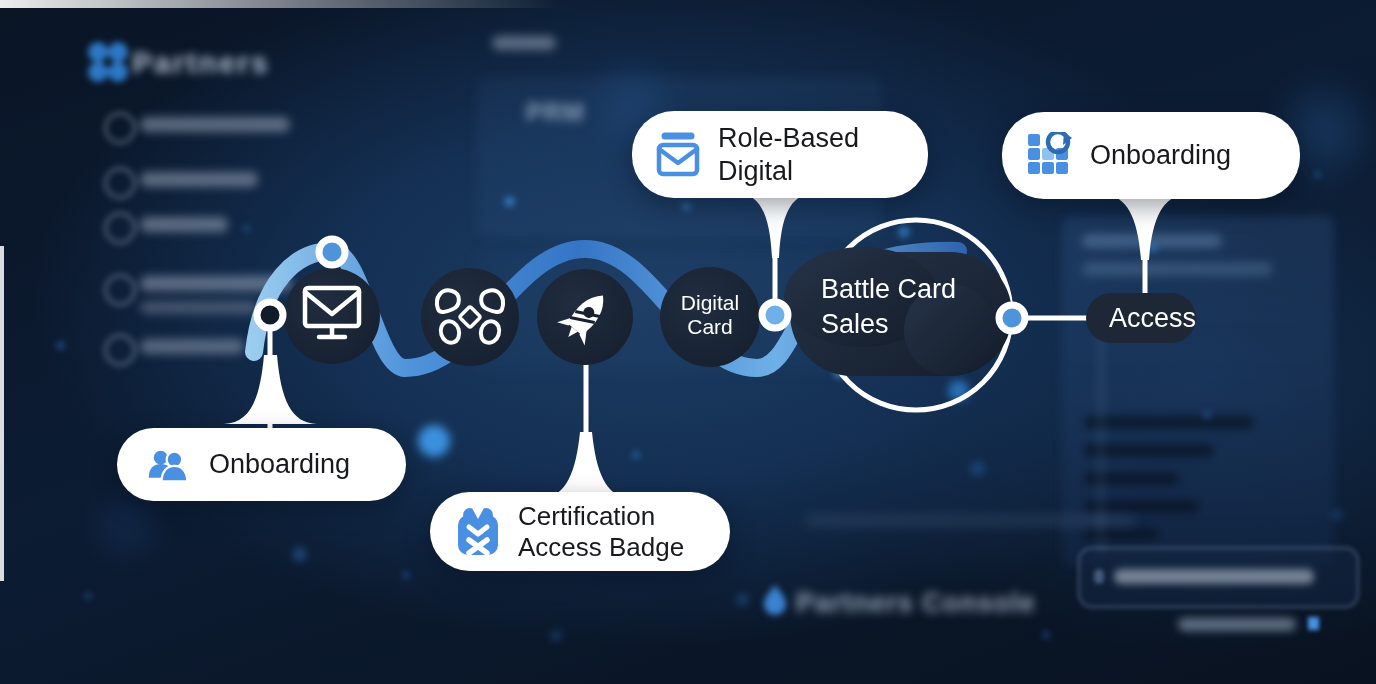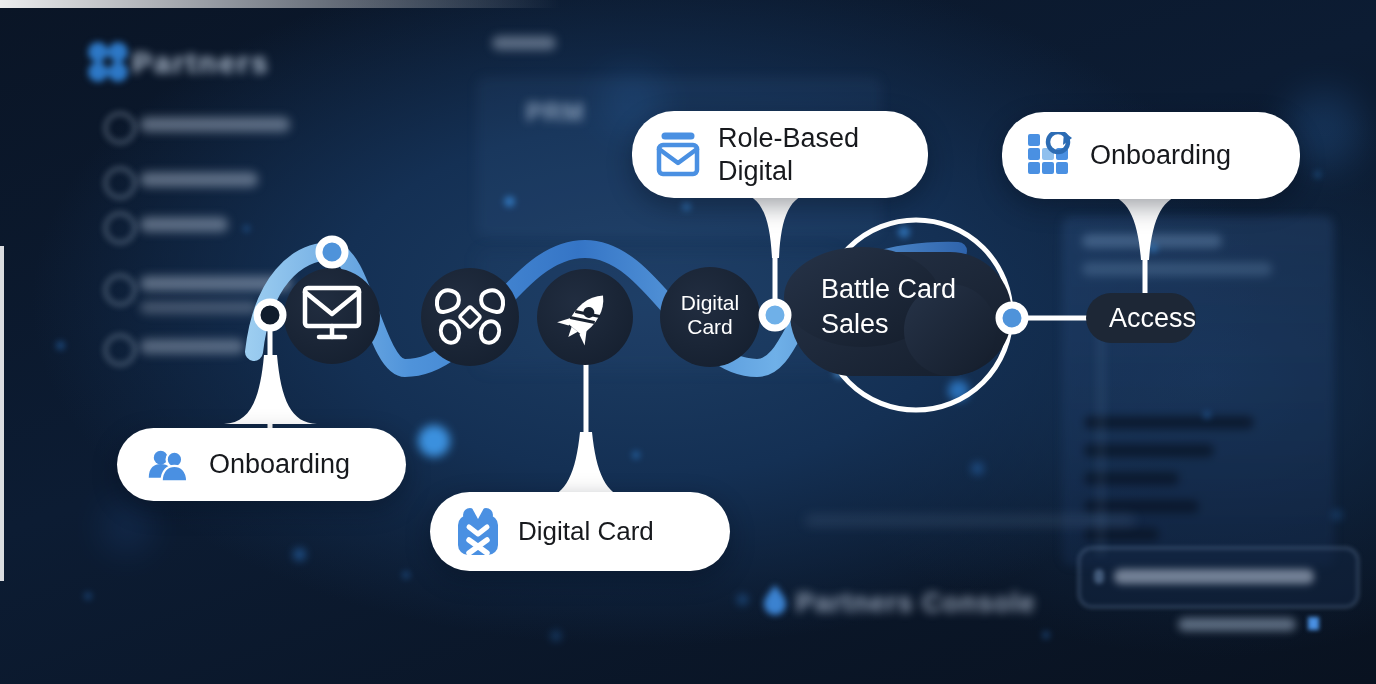--- a/index.html
+++ b/index.html
@@ -237,21 +237,22 @@
       <svg viewBox="-24 -24 48 48">
         <circle cx="-8" cy="-17" r="7" fill="#4a90e2"></circle>
         <circle cx="8" cy="-17" r="7" fill="#4a90e2"></circle>
         <rect x="-20" y="-17" width="40" height="40" rx="10" fill="#4a90e2"></rect>
         <path d="M -6 -24 L 0 -13 L 6 -24 Z" fill="#ffffff"></path>
         <path d="M -9 -5 L 0 2 L 9 -5" fill="none" stroke="#ffffff" stroke-width="5" stroke-linecap="round" stroke-linejoin="round"></path>
         <path d="M -9 8 L 9 21 M 9 8 L -9 21" stroke="#ffffff" stroke-width="5.5" stroke-linecap="round"></path>
       </svg>
     </span>
     <span class="btext" style="margin-left:16px;">
-      <span class="bl-sm">Digital Card</span>
+      <span class="bl-sm">Certification</span>
+      <span class="bl-sm">Access Badge</span>
     </span>
   </div>
 
   <div class="bubble" style="left:632px;top:111px;width:296px;height:87px;">
     <span class="bicon" style="width:48px;height:48px;margin-left:22px;">
       <svg viewBox="-24 -24 48 48">
         <line x1="-13" y1="-19" x2="13" y2="-19" stroke="#4a90e2" stroke-width="7" stroke-linecap="round"></line>
         <rect x="-19" y="-10" width="38" height="29" rx="4" fill="none" stroke="#4a90e2" stroke-width="4.5" stroke-linejoin="round"></rect>
         <path d="M -19 -6 L 0 8 L 19 -6" fill="none" stroke="#4a90e2" stroke-width="4.5" stroke-linejoin="round" stroke-linecap="round"></path>
       </svg>

